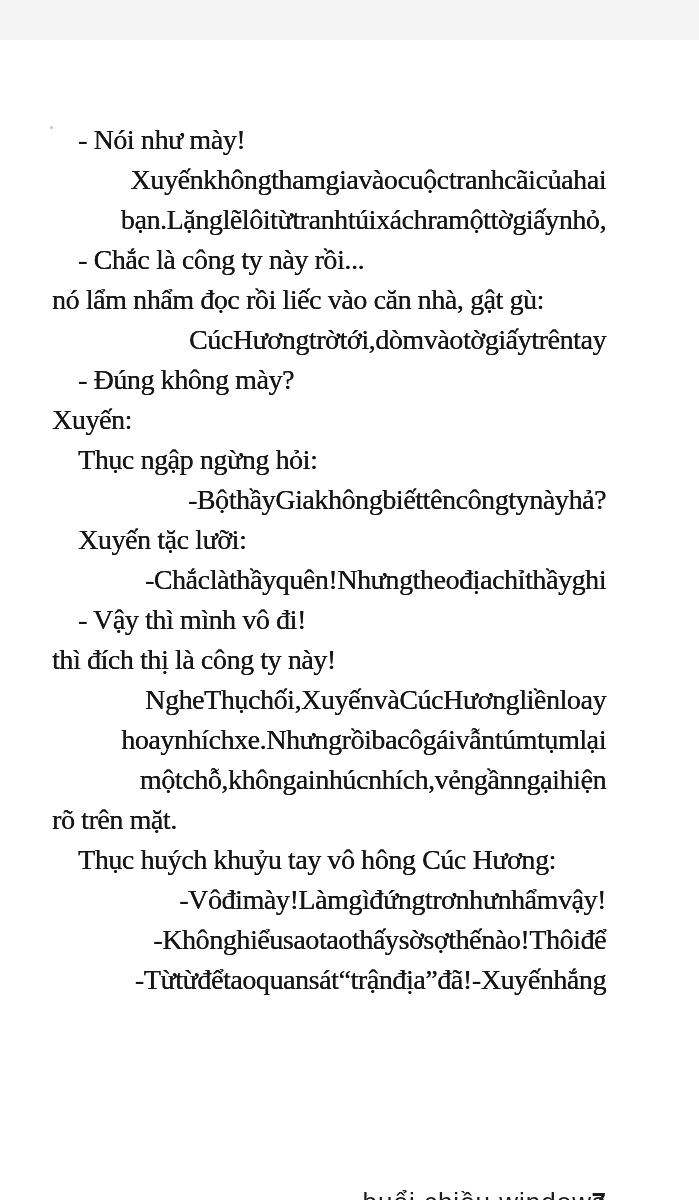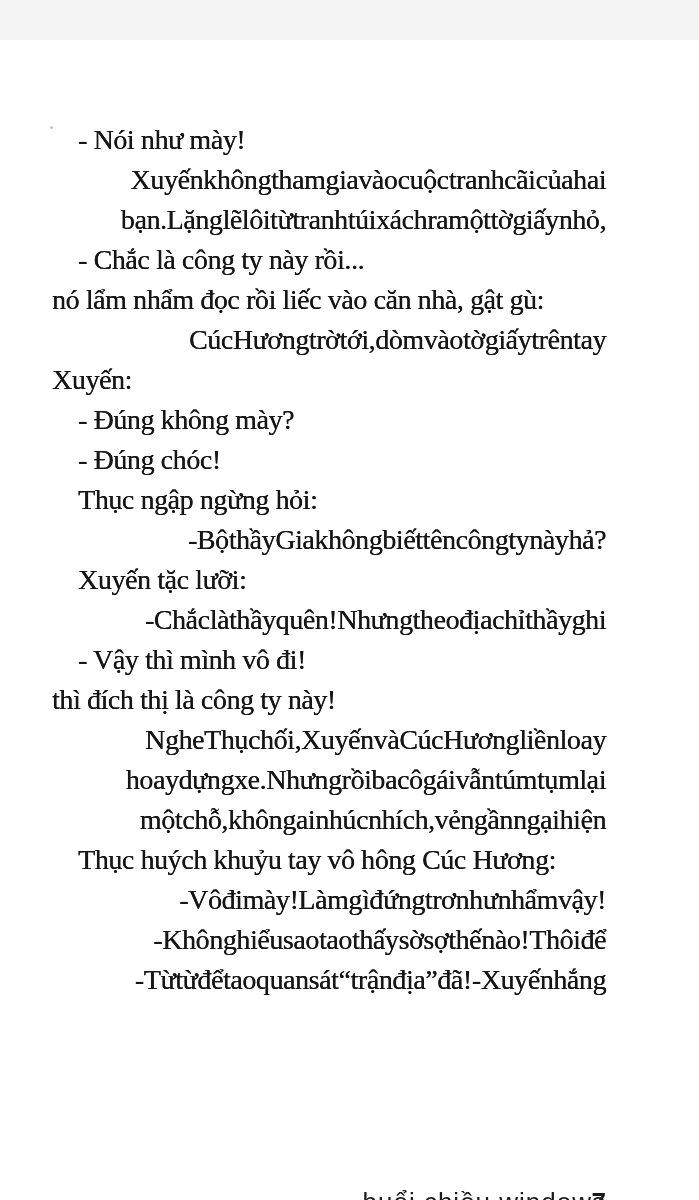--- a/index.html
+++ b/index.html
@@ -117,23 +117,22 @@
         <span>Hương</span>
         <span>trờ</span>
         <span>tới,</span>
         <span>dòm</span>
         <span>vào</span>
         <span>tờ</span>
         <span>giấy</span>
         <span>trên</span>
         <span>tay</span>
       </div>
+      <div class="line indent">- Đúng không mày?</div>
       <div class="line">Xuyến:</div>
-      <div class="line indent">- Đúng không mày?</div>
-      <div class="line indent">- Đúng chóc!</div>
       <div class="line indent">Thục ngập ngừng hỏi:</div>
       <div class="line indent justify">
         <span>-</span>
         <span>Bộ</span>
         <span>thầy</span>
         <span>Gia</span>
         <span>không</span>
         <span>biết</span>
         <span>tên</span>
         <span>công</span>
@@ -163,21 +162,21 @@
         <span>hối,</span>
         <span>Xuyến</span>
         <span>và</span>
         <span>Cúc</span>
         <span>Hương</span>
         <span>liền</span>
         <span>loay</span>
       </div>
       <div class="line justify">
         <span>hoay</span>
-        <span>dựng</span>
+        <span>nhích</span>
         <span>xe.</span>
         <span>Nhưng</span>
         <span>rồi</span>
         <span>ba</span>
         <span>cô</span>
         <span>gái</span>
         <span>vẫn</span>
         <span>túm</span>
         <span>tụm</span>
         <span>lại</span>
@@ -187,20 +186,21 @@
         <span>chỗ,</span>
         <span>không</span>
         <span>ai</span>
         <span>nhúc</span>
         <span>nhích,</span>
         <span>vẻ</span>
         <span>ngần</span>
         <span>ngại</span>
         <span>hiện</span>
       </div>
+      <div class="line">rõ trên mặt.</div>
       <div class="line indent">Thục huých khuỷu tay vô hông Cúc Hương:</div>
       <div class="line indent justify">
         <span>-</span>
         <span>Vô</span>
         <span>đi</span>
         <span>mày!</span>
         <span>Làm</span>
         <span>gì</span>
         <span>đứng</span>
         <span>trơ</span>

